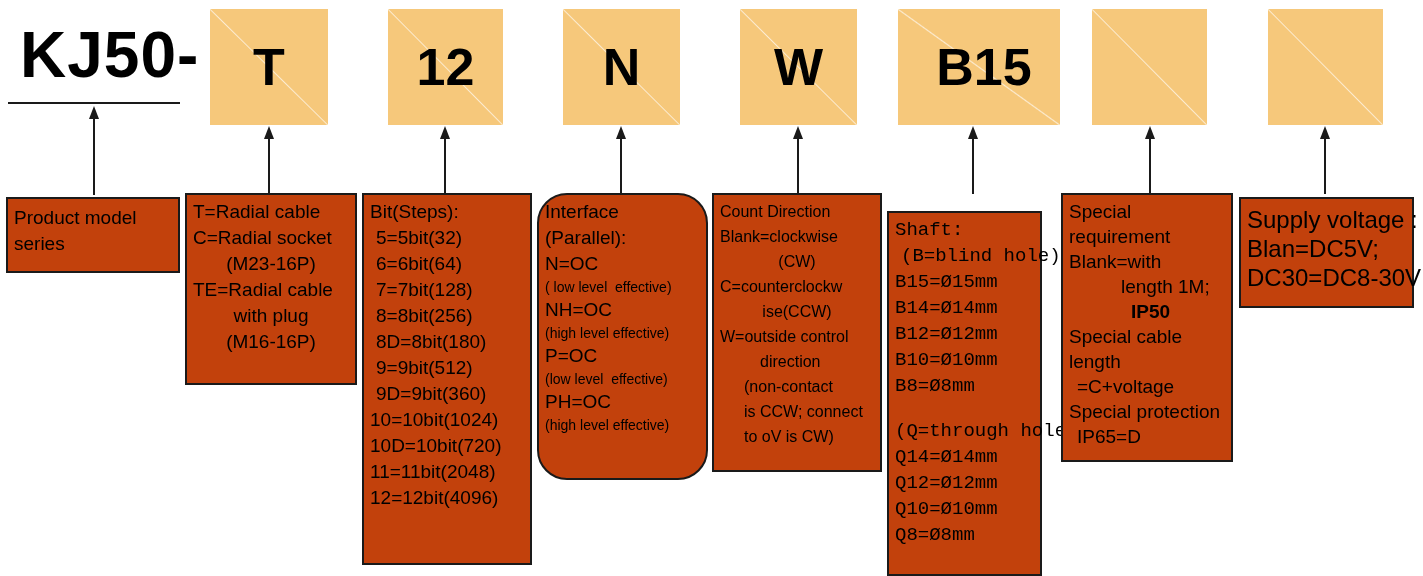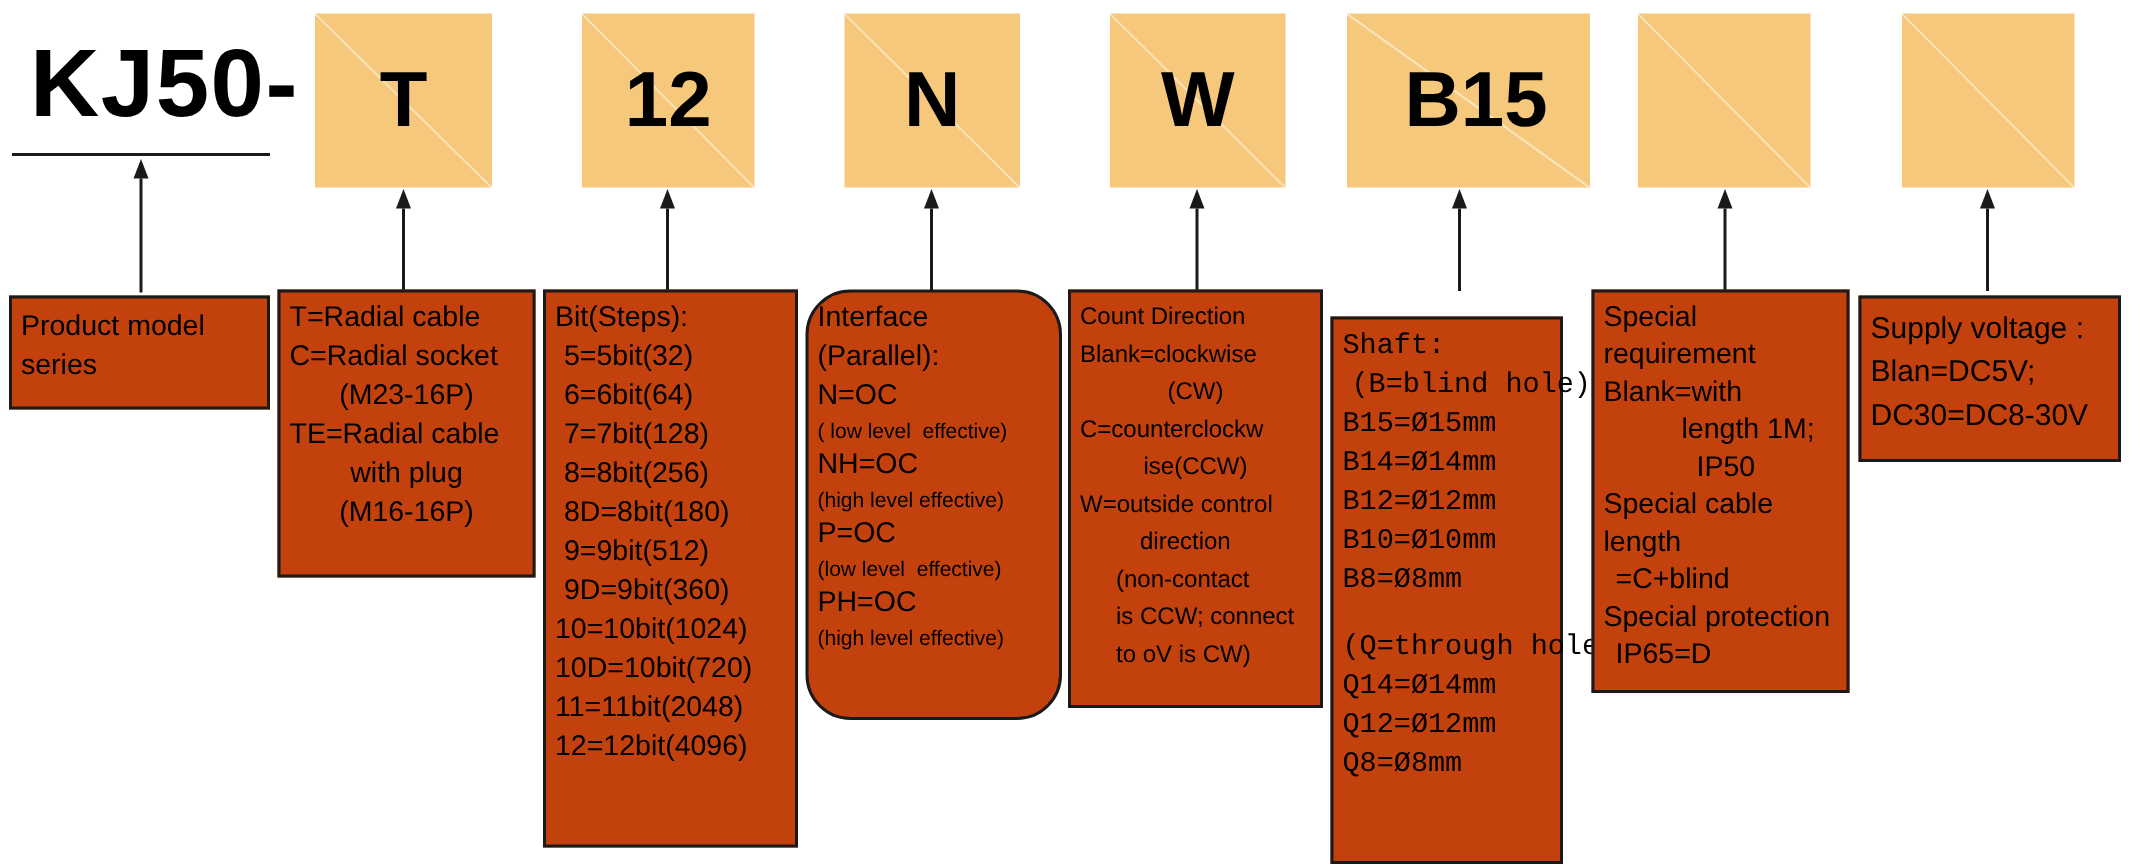--- a/index.html
+++ b/index.html
@@ -52,24 +52,24 @@
     font-size:19px;line-height:26px;
   }
   .ln{white-space:pre;min-height:1em;}
   .ln.center{text-align:center;}
   .ln.small{font-size:14px;line-height:20px;}
   .ln.ind-s{padding-left:6px;}
   .ln.ind-8{padding-left:8px;}
   .ln.ind-24{padding-left:24px;}
   .ln.ind-40{padding-left:40px;}
   .ln.ind-52{padding-left:52px;}
-  .ln.ind-62{padding-left:62px;}
+  .ln.ind-62{padding-left:62px;font-weight:bold;}
   #box-direction{font-size:16px;line-height:25px;}
   #box-special{line-height:25px;}
-  #box-voltage{font-size:20px;line-height:29px;padding-top:6px;}
+  #box-voltage{font-size:24px;line-height:29px;padding-top:6px;}
 </style>
 </head>
 <body>
 
 <div id="canvas">
 
   <div id="series-label">KJ50-</div>
   <div id="series-underline"></div>
 
   <div class="code-box" style="left: 210px; width: 118px; background-color: rgb(246, 200, 123);">
@@ -187,32 +187,33 @@
     <div class="ln ind-s">(B=blind hole)</div>
     <div class="ln">B15=Ø15mm</div>
     <div class="ln">B14=Ø14mm</div>
     <div class="ln">B12=Ø12mm</div>
     <div class="ln">B10=Ø10mm</div>
     <div class="ln">B8=Ø8mm</div>
     <div class="ln"></div>
     <div class="ln">(Q=through hole)</div>
     <div class="ln">Q14=Ø14mm</div>
     <div class="ln">Q12=Ø12mm</div>
+    <div class="ln">Q10=Ø10mm</div>
     <div class="ln">Q8=Ø8mm</div>
   </div>
 
   <div class="legend" id="box-special" style="left:1061px;top:193px;width:172px;height:269px;">
     <div class="ln">Special</div>
     <div class="ln">requirement</div>
     <div class="ln">Blank=with</div>
     <div class="ln ind-52">length 1M;</div>
     <div class="ln ind-62">IP50</div>
     <div class="ln">Special cable</div>
     <div class="ln">length</div>
-    <div class="ln ind-8">=C+blind</div>
+    <div class="ln ind-8">=C+voltage</div>
     <div class="ln">Special protection</div>
     <div class="ln ind-8">IP65=D</div>
   </div>
 
   <div class="legend" id="box-voltage" style="left:1239px;top:197px;width:175px;height:111px;">
     <div class="ln">Supply voltage :</div>
     <div class="ln">Blan=DC5V;</div>
     <div class="ln">DC30=DC8-30V</div>
   </div>
 

